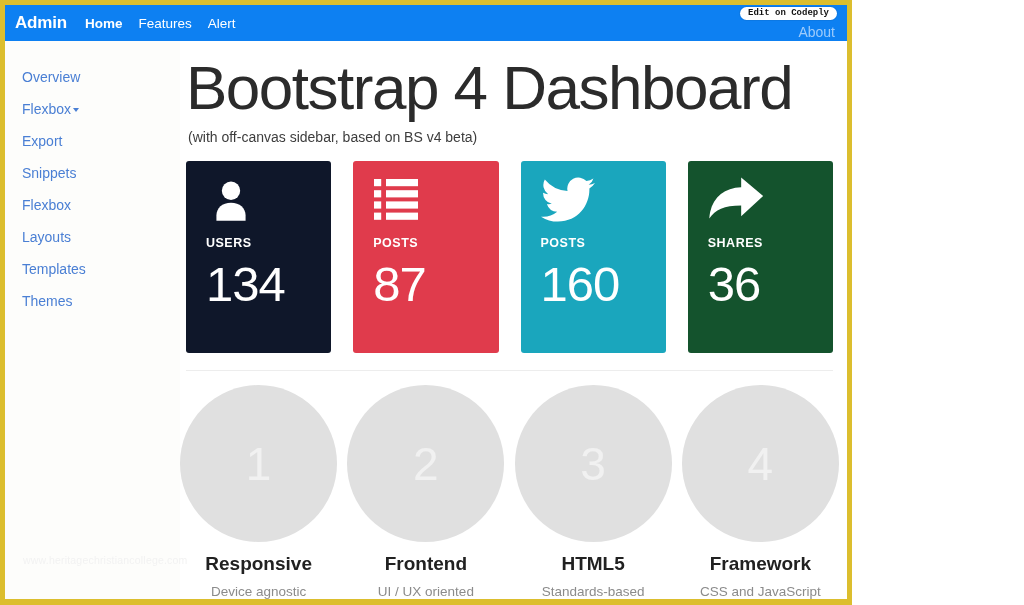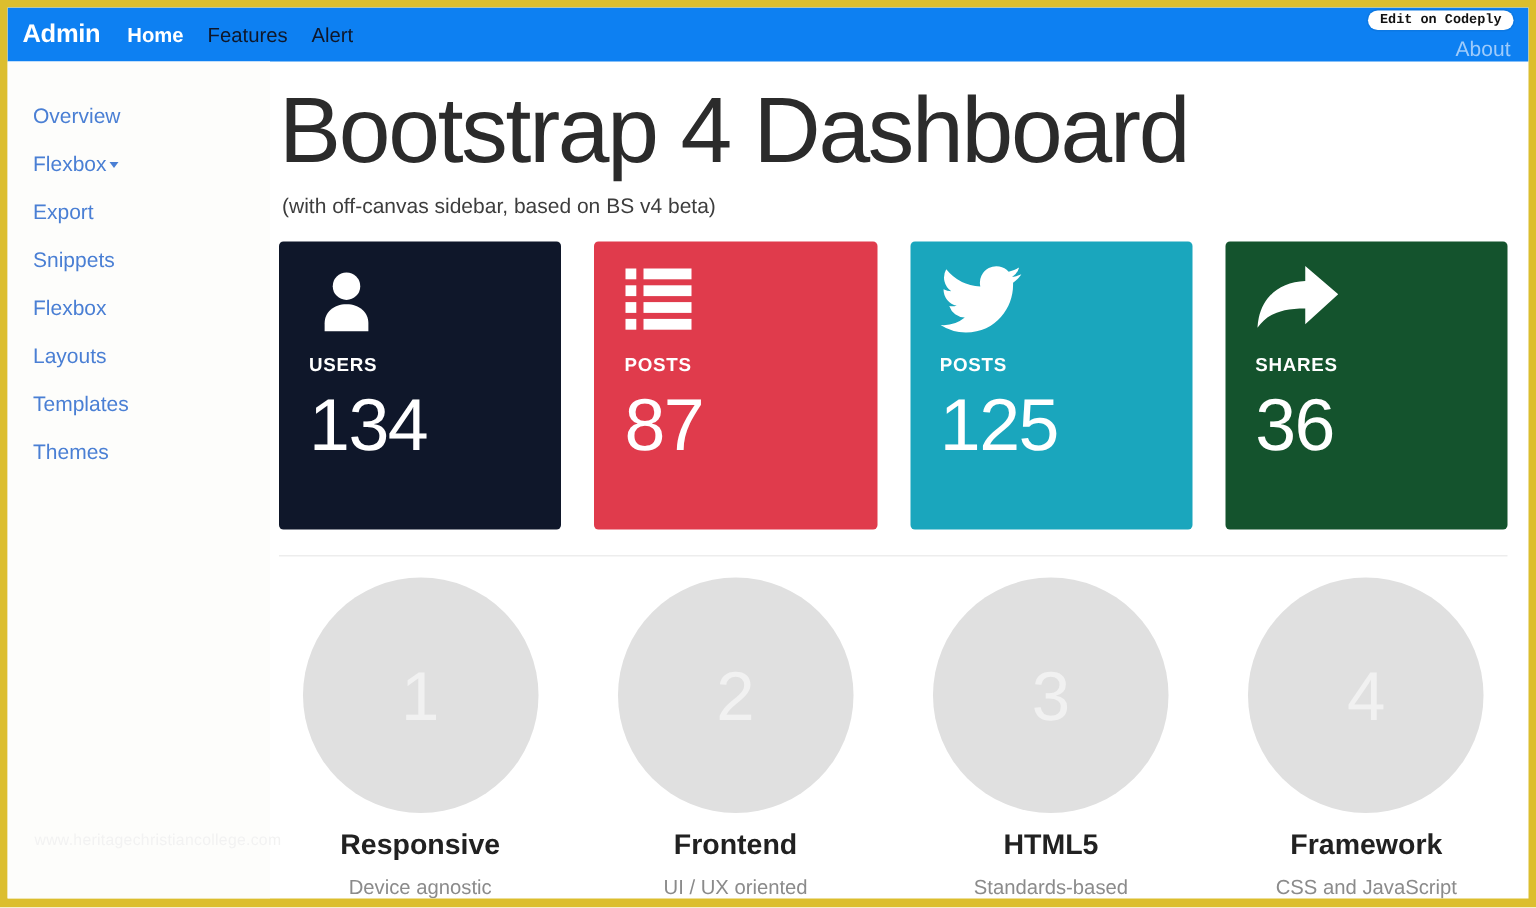--- a/index.html
+++ b/index.html
@@ -10,21 +10,21 @@
     width: 1024px;
     height: 605px;
     overflow: hidden;
     font-family: "Liberation Sans", sans-serif;
     background: #ffffff;
   }
 
   
   #page-frame {
     position: relative;
-    width: 1024px;
+    width: 852px;
     height: 605px;
     box-sizing: border-box;
     border: 5px solid #dcbe2e;
     border-bottom-width: 6px;
     background: #ffffff;
     overflow: hidden;
   }
 
   
   #navbar {
@@ -49,21 +49,21 @@
     font-size: 13.5px;
     margin-right: 16px;
     white-space: nowrap;
     text-decoration: none;
   }
   .nav-link.active {
     color: #ffffff;
     font-weight: bold;
   }
   .nav-link.muted {
-    color: #0f172a;
+    color: #ffffff;
     text-align: center;
   }
   #nav-spacer { flex: 1 1 auto; }
   #nav-about {
     color: #9ecbfb;
     font-size: 14px;
     margin-right: 0;
     align-self: flex-end;
     padding-bottom: 1px;
   }
@@ -308,21 +308,21 @@
           <div class="stat-value">87</div>
         </div>
 
         <div class="stat-card" style="background:#1aa6bd">
           <div class="stat-icon">
             <svg width="54" height="46" viewBox="0 0 24 20" fill="#ffffff" aria-hidden="true">
               <path d="M24 2.4a9.6 9.6 0 0 1-2.8.8A4.9 4.9 0 0 0 23.3.4a9.8 9.8 0 0 1-3.1 1.2A4.9 4.9 0 0 0 11.8 6a13.9 13.9 0 0 1-10.1-5.1 4.9 4.9 0 0 0 1.5 6.5A4.8 4.8 0 0 1 .9 6.8v.1a4.9 4.9 0 0 0 3.9 4.8 5 5 0 0 1-2.2.1 4.9 4.9 0 0 0 4.6 3.4A9.9 9.9 0 0 1 0 17.4a13.9 13.9 0 0 0 7.5 2.2c9.1 0 14-7.5 14-14v-.7A9.9 9.9 0 0 0 24 2.4z"></path>
             </svg>
           </div>
           <div class="stat-label">POSTS</div>
-          <div class="stat-value">125</div>
+          <div class="stat-value">160</div>
         </div>
 
         <div class="stat-card" style="background:#14532d">
           <div class="stat-icon">
             <svg width="56" height="46" viewBox="0 0 26 21" fill="#ffffff" aria-hidden="true">
               <path d="M15.4 0v4.6C7.9 4.9 2.6 8.9 1 16.1c-.2.9-.3 1.9-.4 3 2.8-4 6.8-6 14.8-6V18l10.2-9.3L15.4 0z"></path>
             </svg>
           </div>
           <div class="stat-label">SHARES</div>
           <div class="stat-value">36</div>

